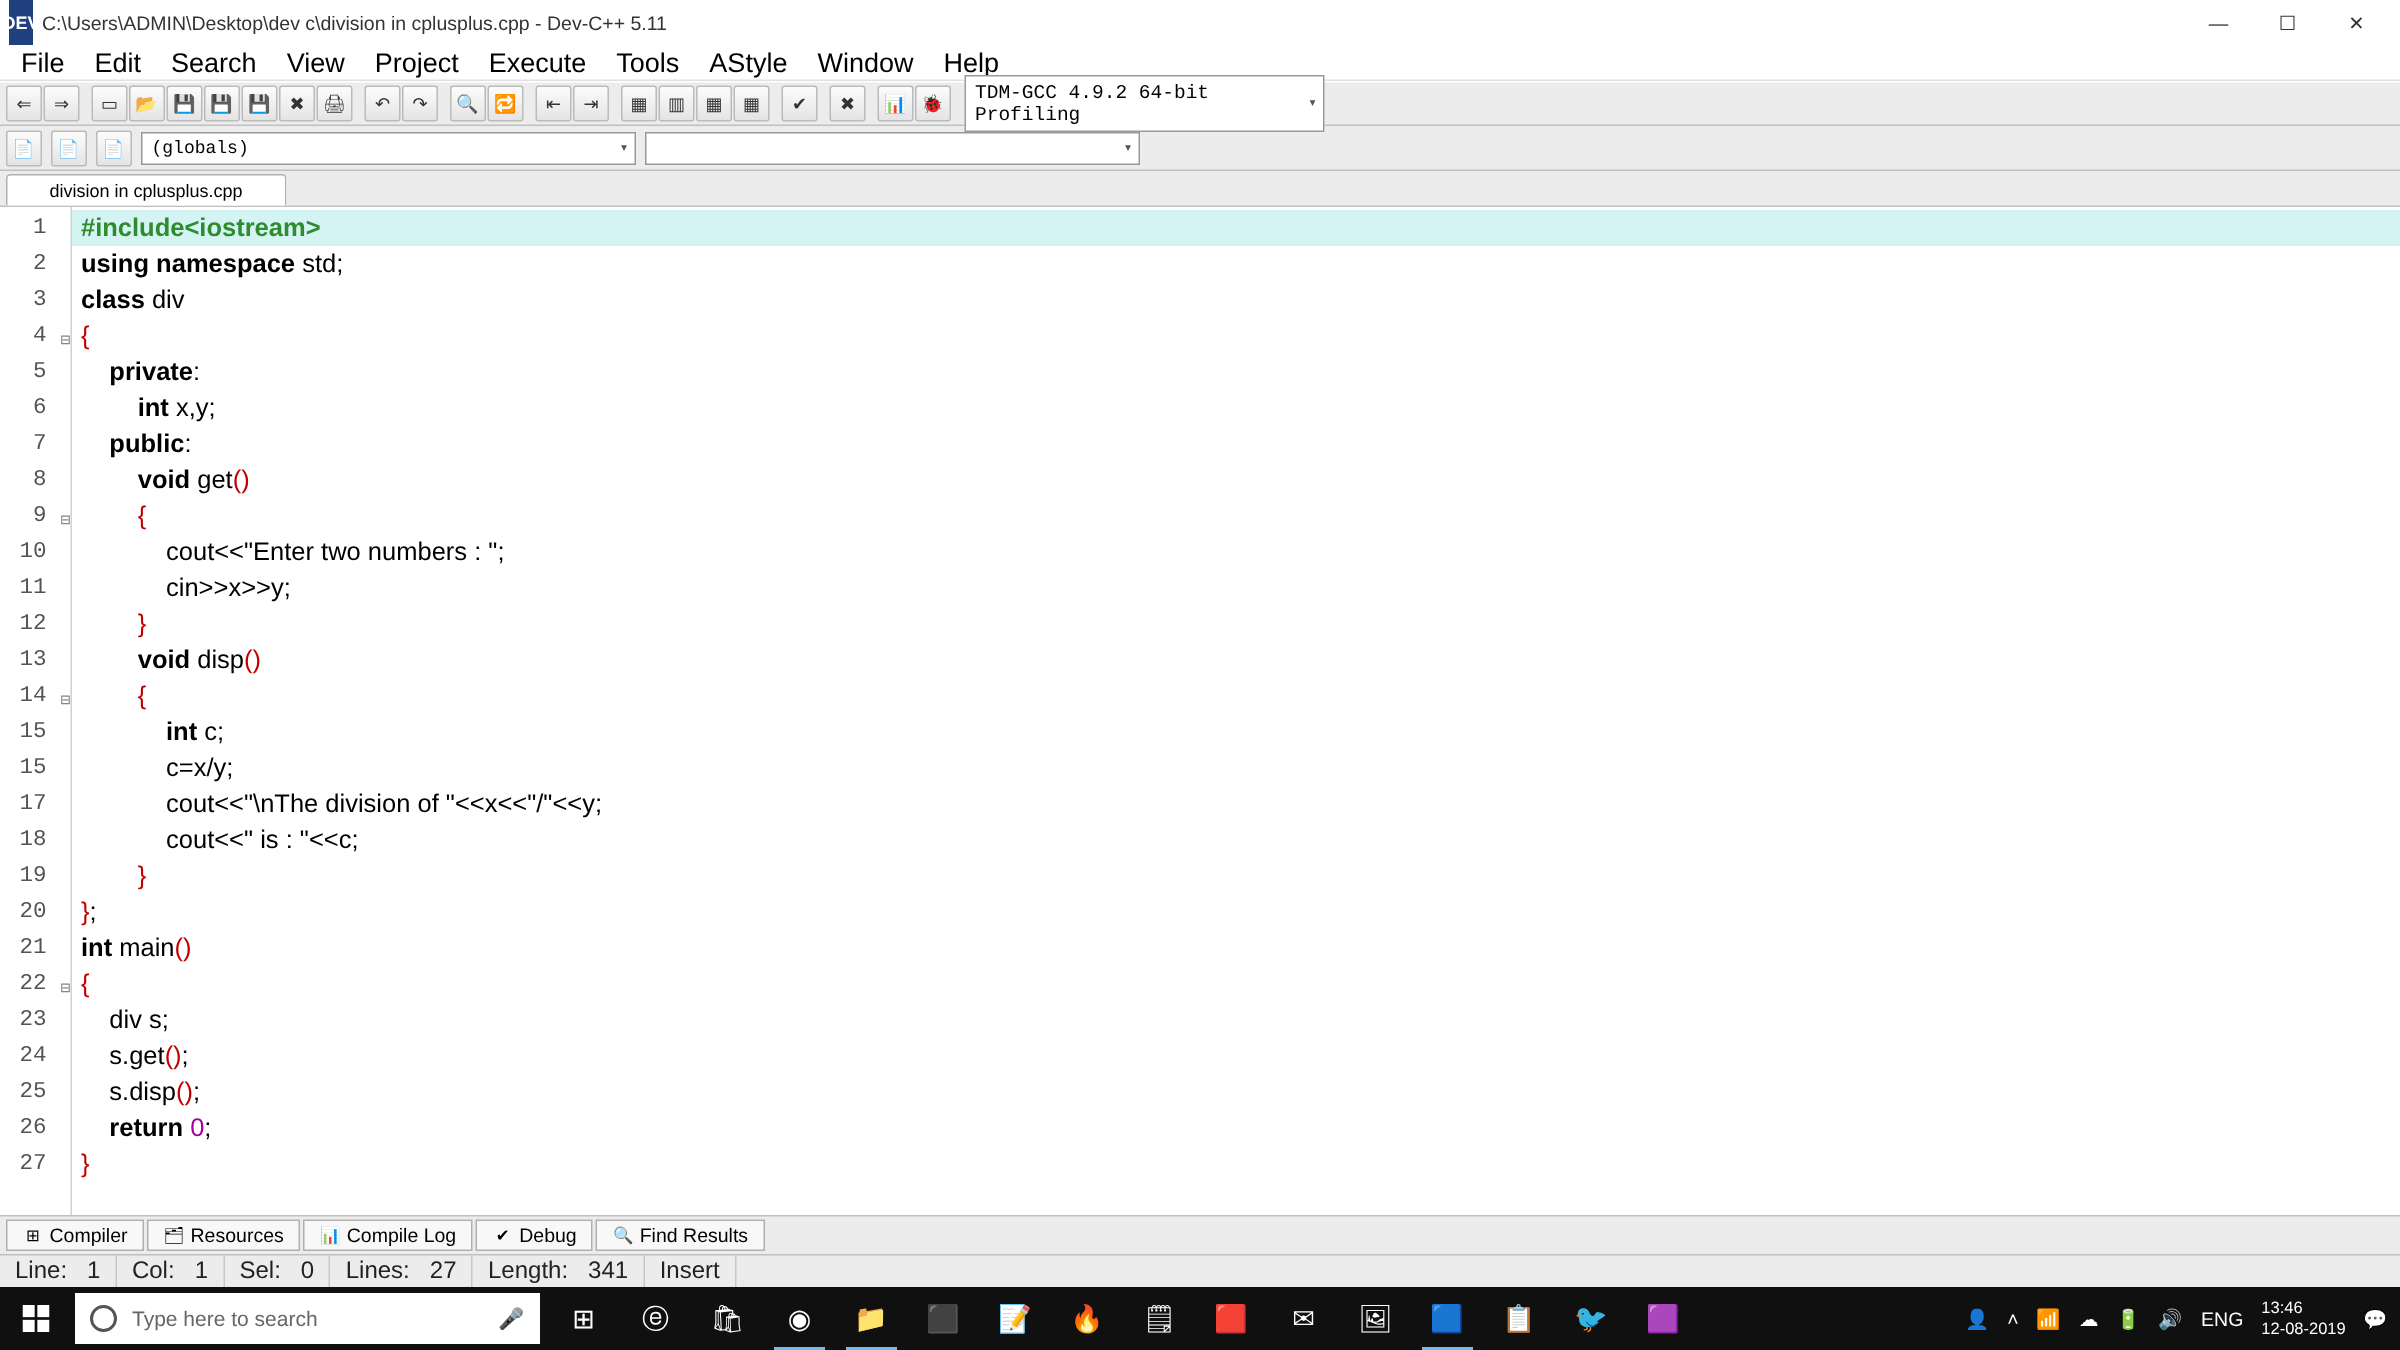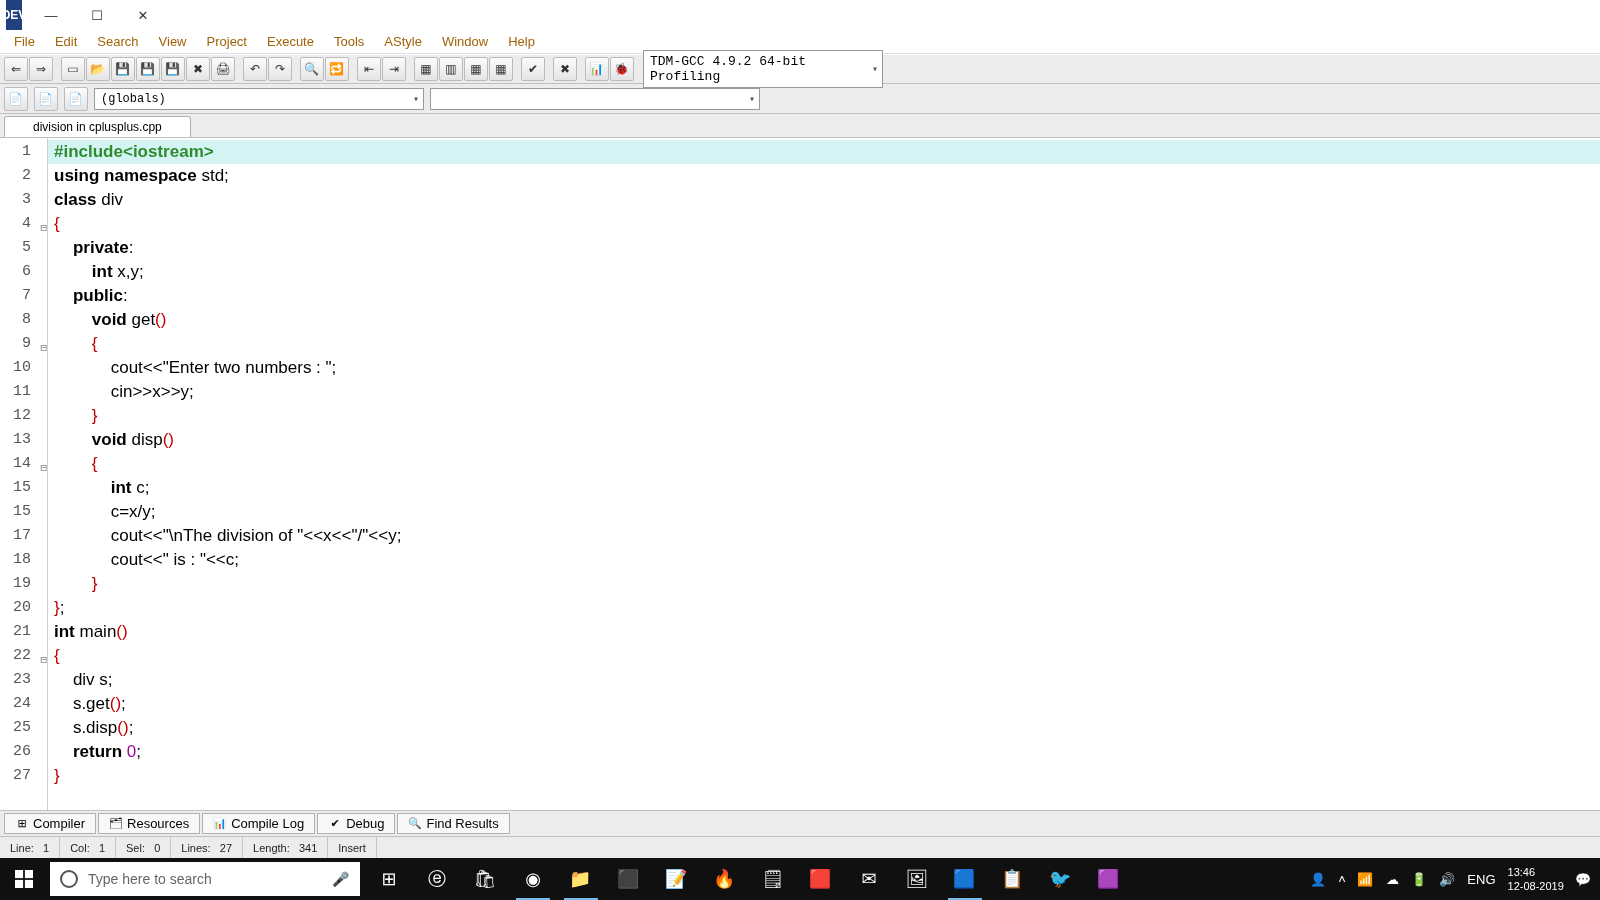--- a/index.html
+++ b/index.html
@@ -2,21 +2,21 @@
 <html><head>
 <meta charset="utf-8">
 <style>
 * { margin: 0; padding: 0; box-sizing: border-box; font-family: "Segoe UI", Tahoma, sans-serif; }
 body { width: 1600px; height: 900px; background: #f0f0f0; display: flex; flex-direction: column; overflow: hidden; }
 .titlebar { height: 30px; background: #fff; display: flex; align-items: center; padding: 0 6px; font-size: 13px; color: #333; }
 .titlebar .icon { width: 16px; height: 32px; background:#204080; margin-right: 6px; display:inline-flex;align-items:center;justify-content:center;color:#fff;font-size:12px;font-weight:bold;}
 .titlebar .title { flex: 1; }
 .winbtns { display: flex; }
 .winbtn { width: 46px; height: 30px; display:flex; align-items:center; justify-content:center; font-size:13px; color:#333; }
-.menubar { height: 24px; background:#fff; display:flex; align-items:center; padding: 0 4px; font-size:13px; color:#a16207; border-bottom:1px solid #e0e0e0;}
+.menubar { height: 24px; background:#fff; display:flex; align-items:flex-start; padding: 0 4px; font-size:18px; color:#000000; border-bottom:1px solid #e0e0e0;}
 .menubar span { padding: 2px 10px; }
 .toolbar { height: 30px; background:#ececec; border-top:1px solid #fff; border-bottom:1px solid #c0c0c0; display:flex; align-items:center; padding:0 4px; gap:1px;}
 .tbtn { width:24px; height:24px; border:1px solid #bbb; background:linear-gradient(#fcfcfc,#e4e4e4); border-radius:2px; display:flex;align-items:center;justify-content:center;font-size:12px;color:#333;}
 .tsep { width:6px; }
 .compiler-combo { margin-left:8px; height:38px; width:240px; border:1px solid #999; background:#fff; font-family:"Courier New",monospace; font-size:13px; padding:0 18px 0 6px; display:flex;align-items:center; position:relative;}
 .compiler-combo::after { content:"▾"; position:absolute; right:4px; font-size:10px; color:#555;}
 .toolbar2 { height: 30px; background:#ececec; border-bottom:1px solid #c0c0c0; display:flex; align-items:center; padding:0 4px; gap:6px;}
 .combo { height:22px; border:1px solid #999; background:#fff; font-family:"Courier New",monospace; font-size:12px; padding:0 18px 0 6px; display:flex;align-items:center; position:relative;}
 .combo::after { content:"▾"; position:absolute; right:4px; font-size:10px; color:#555;}
 .combo.g1 { width:330px; }
@@ -31,38 +31,39 @@
 .codeline { height:24px; padding-left:6px;}
 .hl { background:#d4f4f4; }
 .kw { font-weight:bold; color:#000; }
 .pre { color:#2e8b2e; font-weight:bold;}
 .paren { color:#c00000; }
 .num { color:#a000a0; }
 .str { color:#000; }
 .bottom-tabs { height:26px; background:#ececec; border-top:1px solid #c0c0c0; display:flex; align-items:center; padding:0 4px; gap:2px; font-size:13px;}
 .btab { padding:2px 10px; border:1px solid #b0b0b0; background:#f8f8f8; display:flex; align-items:center; gap:4px;}
 .btab .bicon { width:14px; height:14px; display:inline-flex;align-items:center;justify-content:center;font-size:11px;}
-.statusbar { height:22px; background:#ececec; border-top:1px solid #c0c0c0; display:flex; align-items:center; font-size:11px; color:#222;}
+.statusbar { height:22px; background:#ececec; border-top:1px solid #c0c0c0; display:flex; align-items:center; font-size:16px; color:#222;}
 .statusbar .cell { padding:0 10px; border-right:1px solid #c8c8c8; height:100%; display:flex;align-items:center;}
 .taskbar { height:42px; background:#101010; display:flex; align-items:center; color:#fff;}
 .start { width:48px; height:42px; display:flex;align-items:center;justify-content:center; background:#101010;}
 .start svg { width:18px;height:18px;}
 .search { flex:0 0 310px; height:34px; background:#fff; margin:0 2px; display:flex; align-items:center; padding:0 10px; color:#666; font-size:14px; gap:10px;}
 .search .circle { width:18px;height:18px;border:2px solid #555;border-radius:50%;}
 .tray { margin-left:auto; display:flex; align-items:center; gap:12px; padding:0 8px; font-size:13px;}
 .tray .clock { text-align:left; line-height:14px; font-size:11px;}
 .taskicons { display:flex; align-items:center; gap:2px; margin-left:4px;}
 .taskicon { width:46px; height:42px; display:flex;align-items:center;justify-content:center; font-size:18px; position:relative;}
 .taskicon.active::after{content:"";position:absolute;bottom:0;left:6px;right:6px;height:2px;background:#76b9ed;}
 </style>
 </head>
 <body>
 
 <div class="titlebar">
   <span class="icon">DEV</span>
+  <span class="title">C:\Users\ADMIN\Desktop\dev c\division in cplusplus.cpp - Dev-C++ 5.11</span>
   <div class="winbtns">
     <div class="winbtn">—</div>
     <div class="winbtn">☐</div>
     <div class="winbtn">✕</div>
   </div>
 </div>
 
 <div class="menubar" id="menubar">
     <span>File</span>
     <span>Edit</span>

